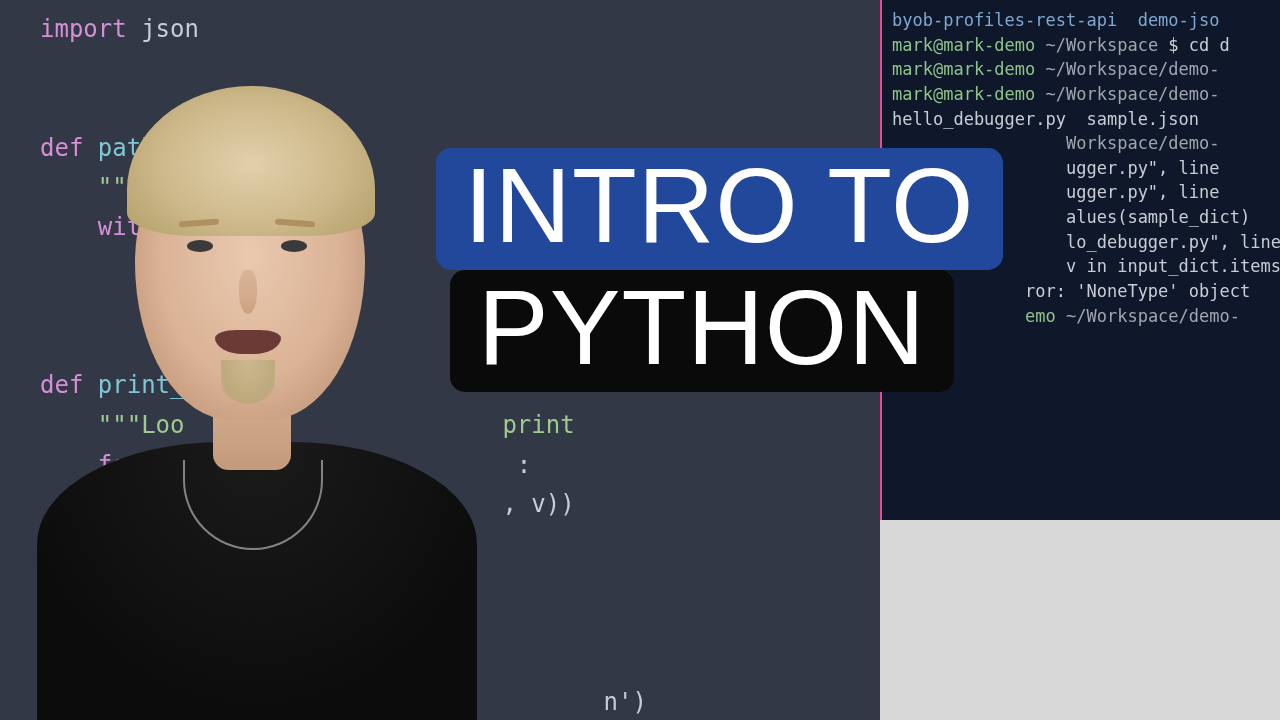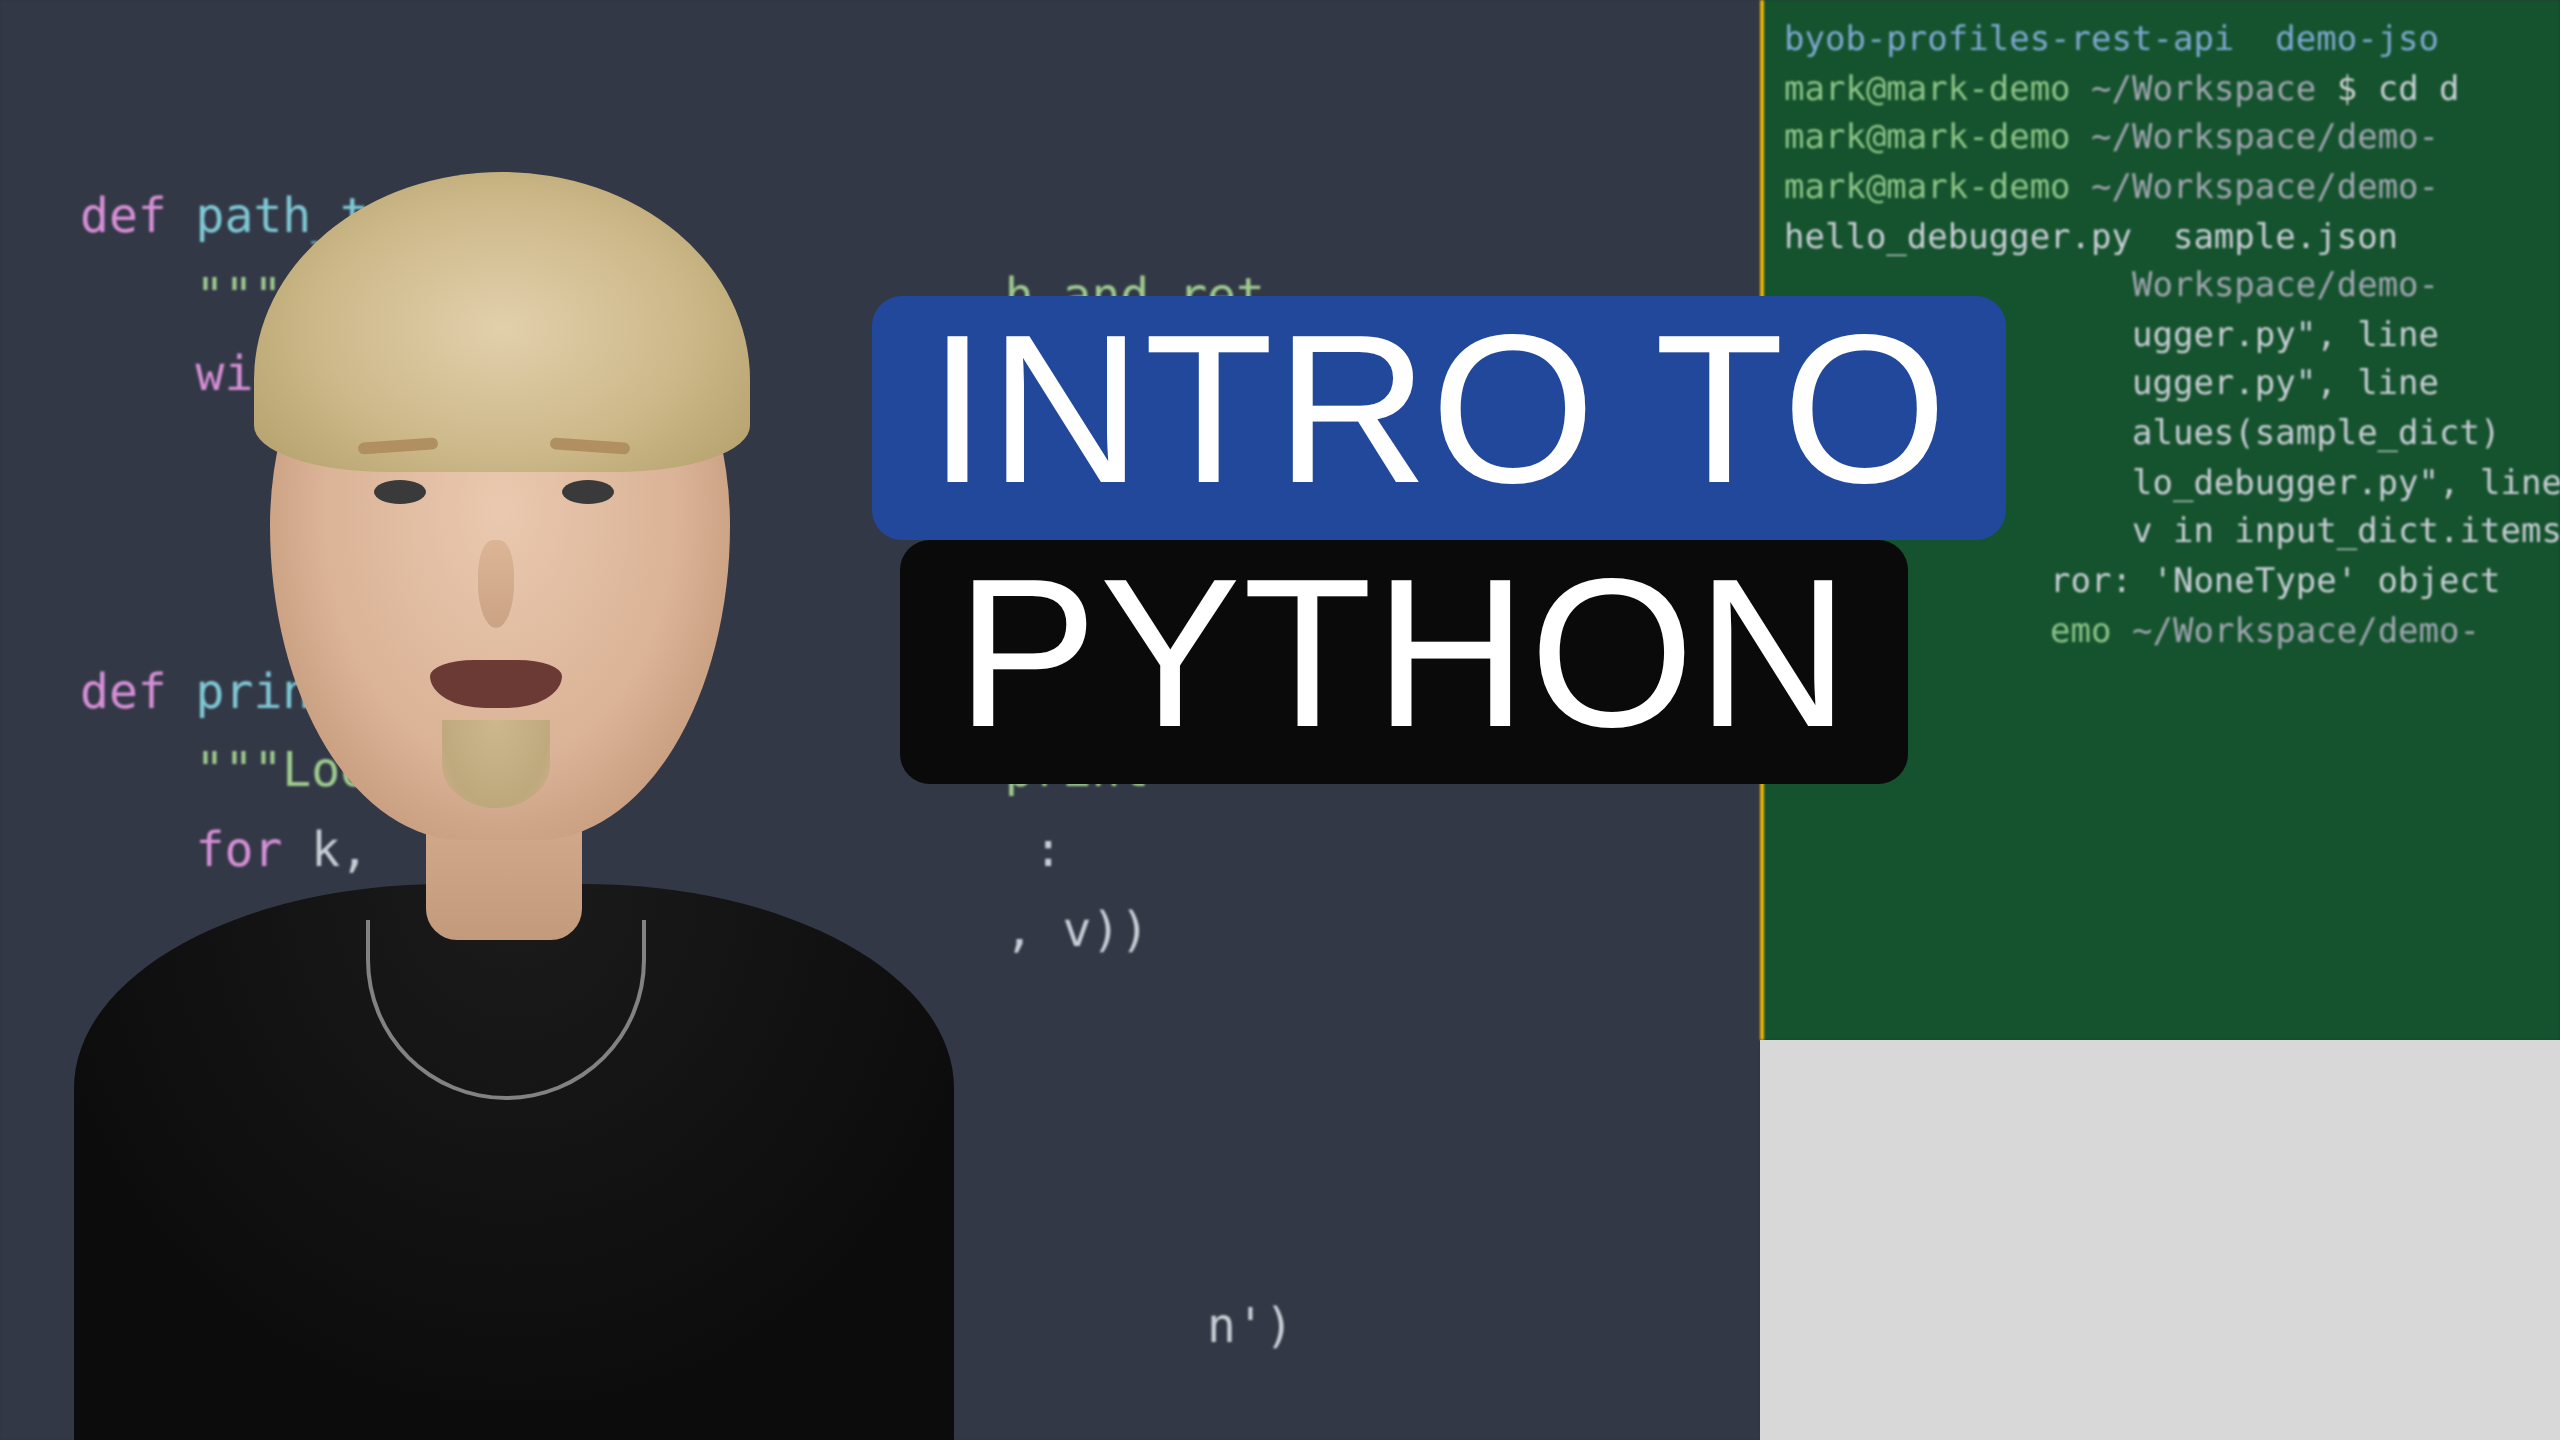--- a/index.html
+++ b/index.html
@@ -22,25 +22,25 @@
       font-size: 24px;
       line-height: 1.65;
       filter: blur(0.4px);
     }
     .terminal-pane {
       position: absolute;
       top: 0;
       right: 0;
       width: 400px;
       height: 520px;
-      background: #14532d;
+      background: #0f172a;
       padding: 8px 10px;
       font-size: 17px;
       line-height: 1.45;
-      border-left: 2px solid #eab308;
+      border-left: 2px solid #ec4899;
       overflow: hidden;
       filter: blur(0.4px);
     }
     .bottom-right {
       position: absolute;
       bottom: 0;
       right: 0;
       width: 400px;
       height: 200px;
       background: #d8d8d8;
@@ -138,20 +138,21 @@
     .presenter .brow.l { left:114px; transform:rotate(-4deg); }
     .presenter .brow.r { left:210px; transform:rotate(4deg); }
     .presenter .nose { position:absolute; left:174px; top:178px; width:18px; height:44px; background:linear-gradient(#dcb597,#cba384); border-radius:40% 40% 50% 50%; }
     .presenter .mouth { position:absolute; left:150px; top:238px; width:66px; height:24px; background:#6b3a34; border-radius:40% 40% 50% 50% / 40% 40% 80% 80%; }
     .presenter .beard { position:absolute; left:156px; top:268px; width:54px; height:44px; background:radial-gradient(ellipse at 50% 0%, #c9b88c 0%, #b9a878 70%, transparent 100%); border-radius:0 0 50% 50%; opacity:0.85; }
   </style>
 </head>
 <body>
 
 <div class="editor-pane" id="editor">
+    <div class="code-line"><span class="kw">import</span><span class="var"> json</span></div>
     <div class="code-line">&nbsp;</div>
     <div class="code-line">&nbsp;</div>
     <div class="code-line"><span class="kw">def </span><span class="fn">path_to_dict</span><span class="var">(pa</span></div>
     <div class="code-line">    <span class="str">"""Open file                h and ret</span></div>
     <div class="code-line">    <span class="kw">with </span><span class="builtin">open</span></div>
     <div class="code-line">        <span class="var">jso                     file)</span></div>
     <div class="code-line">&nbsp;</div>
     <div class="code-line">&nbsp;</div>
     <div class="code-line"><span class="kw">def </span><span class="fn">print_</span></div>
     <div class="code-line">    <span class="str">"""Loo                      print</span></div>

